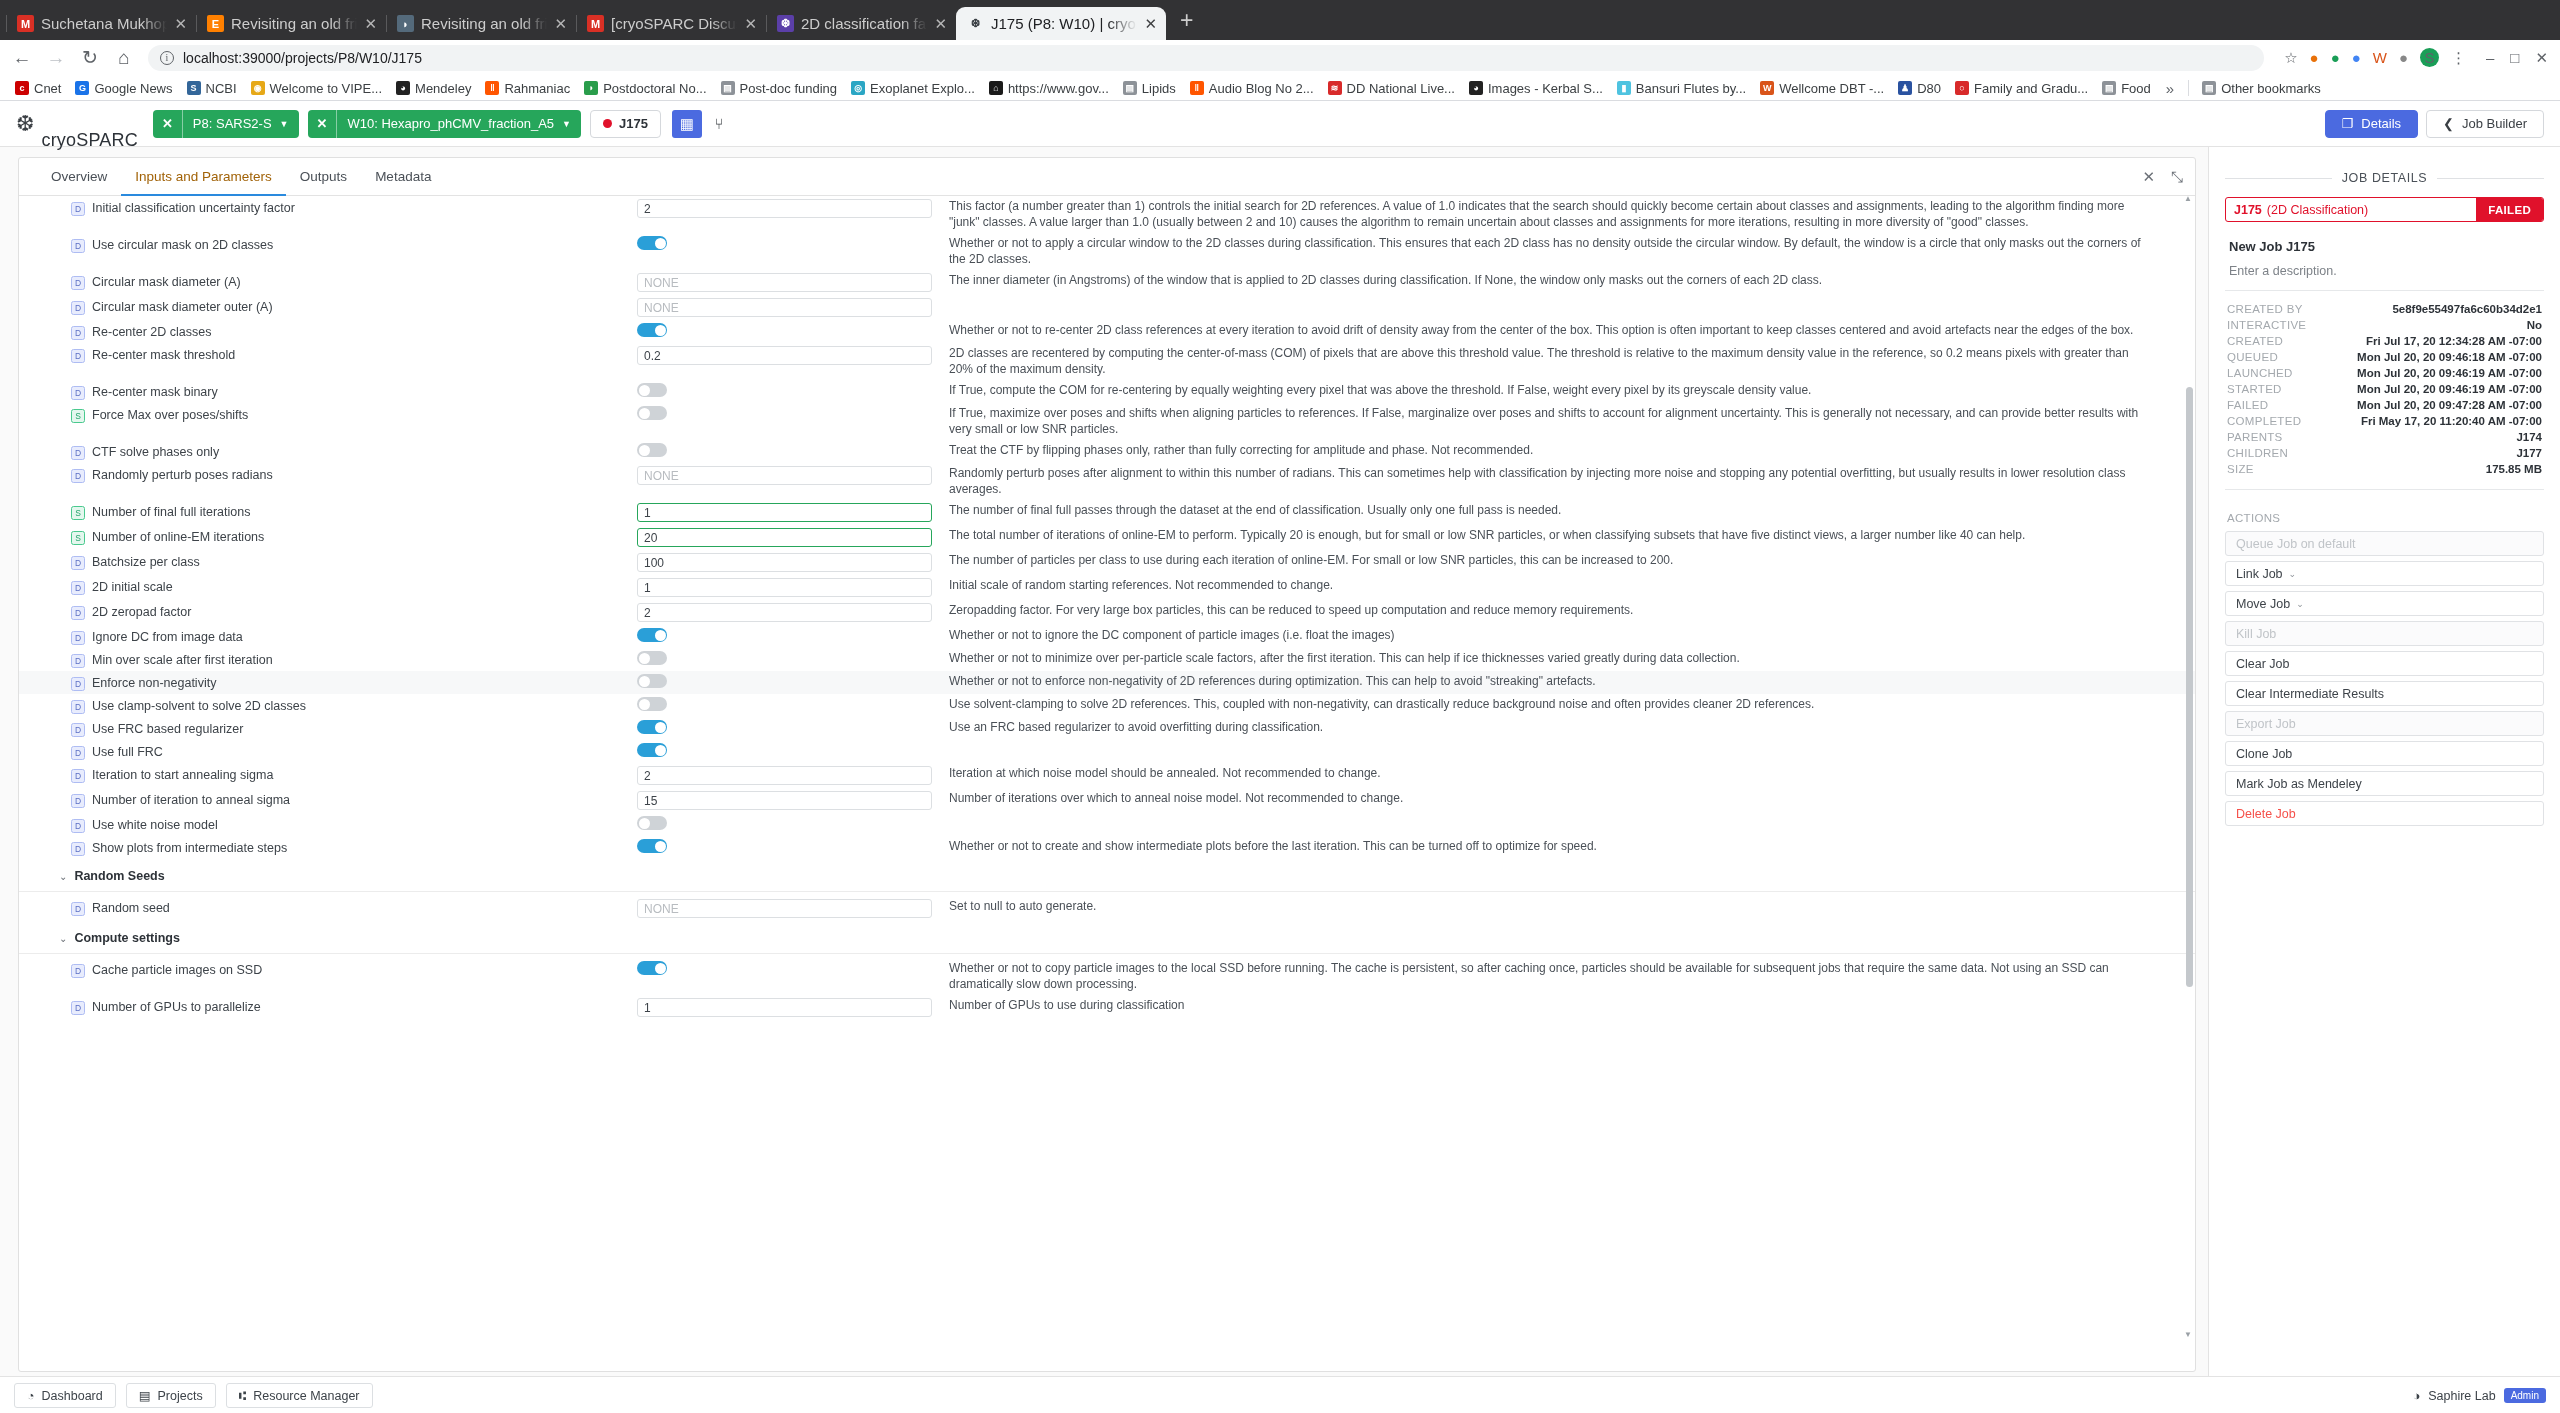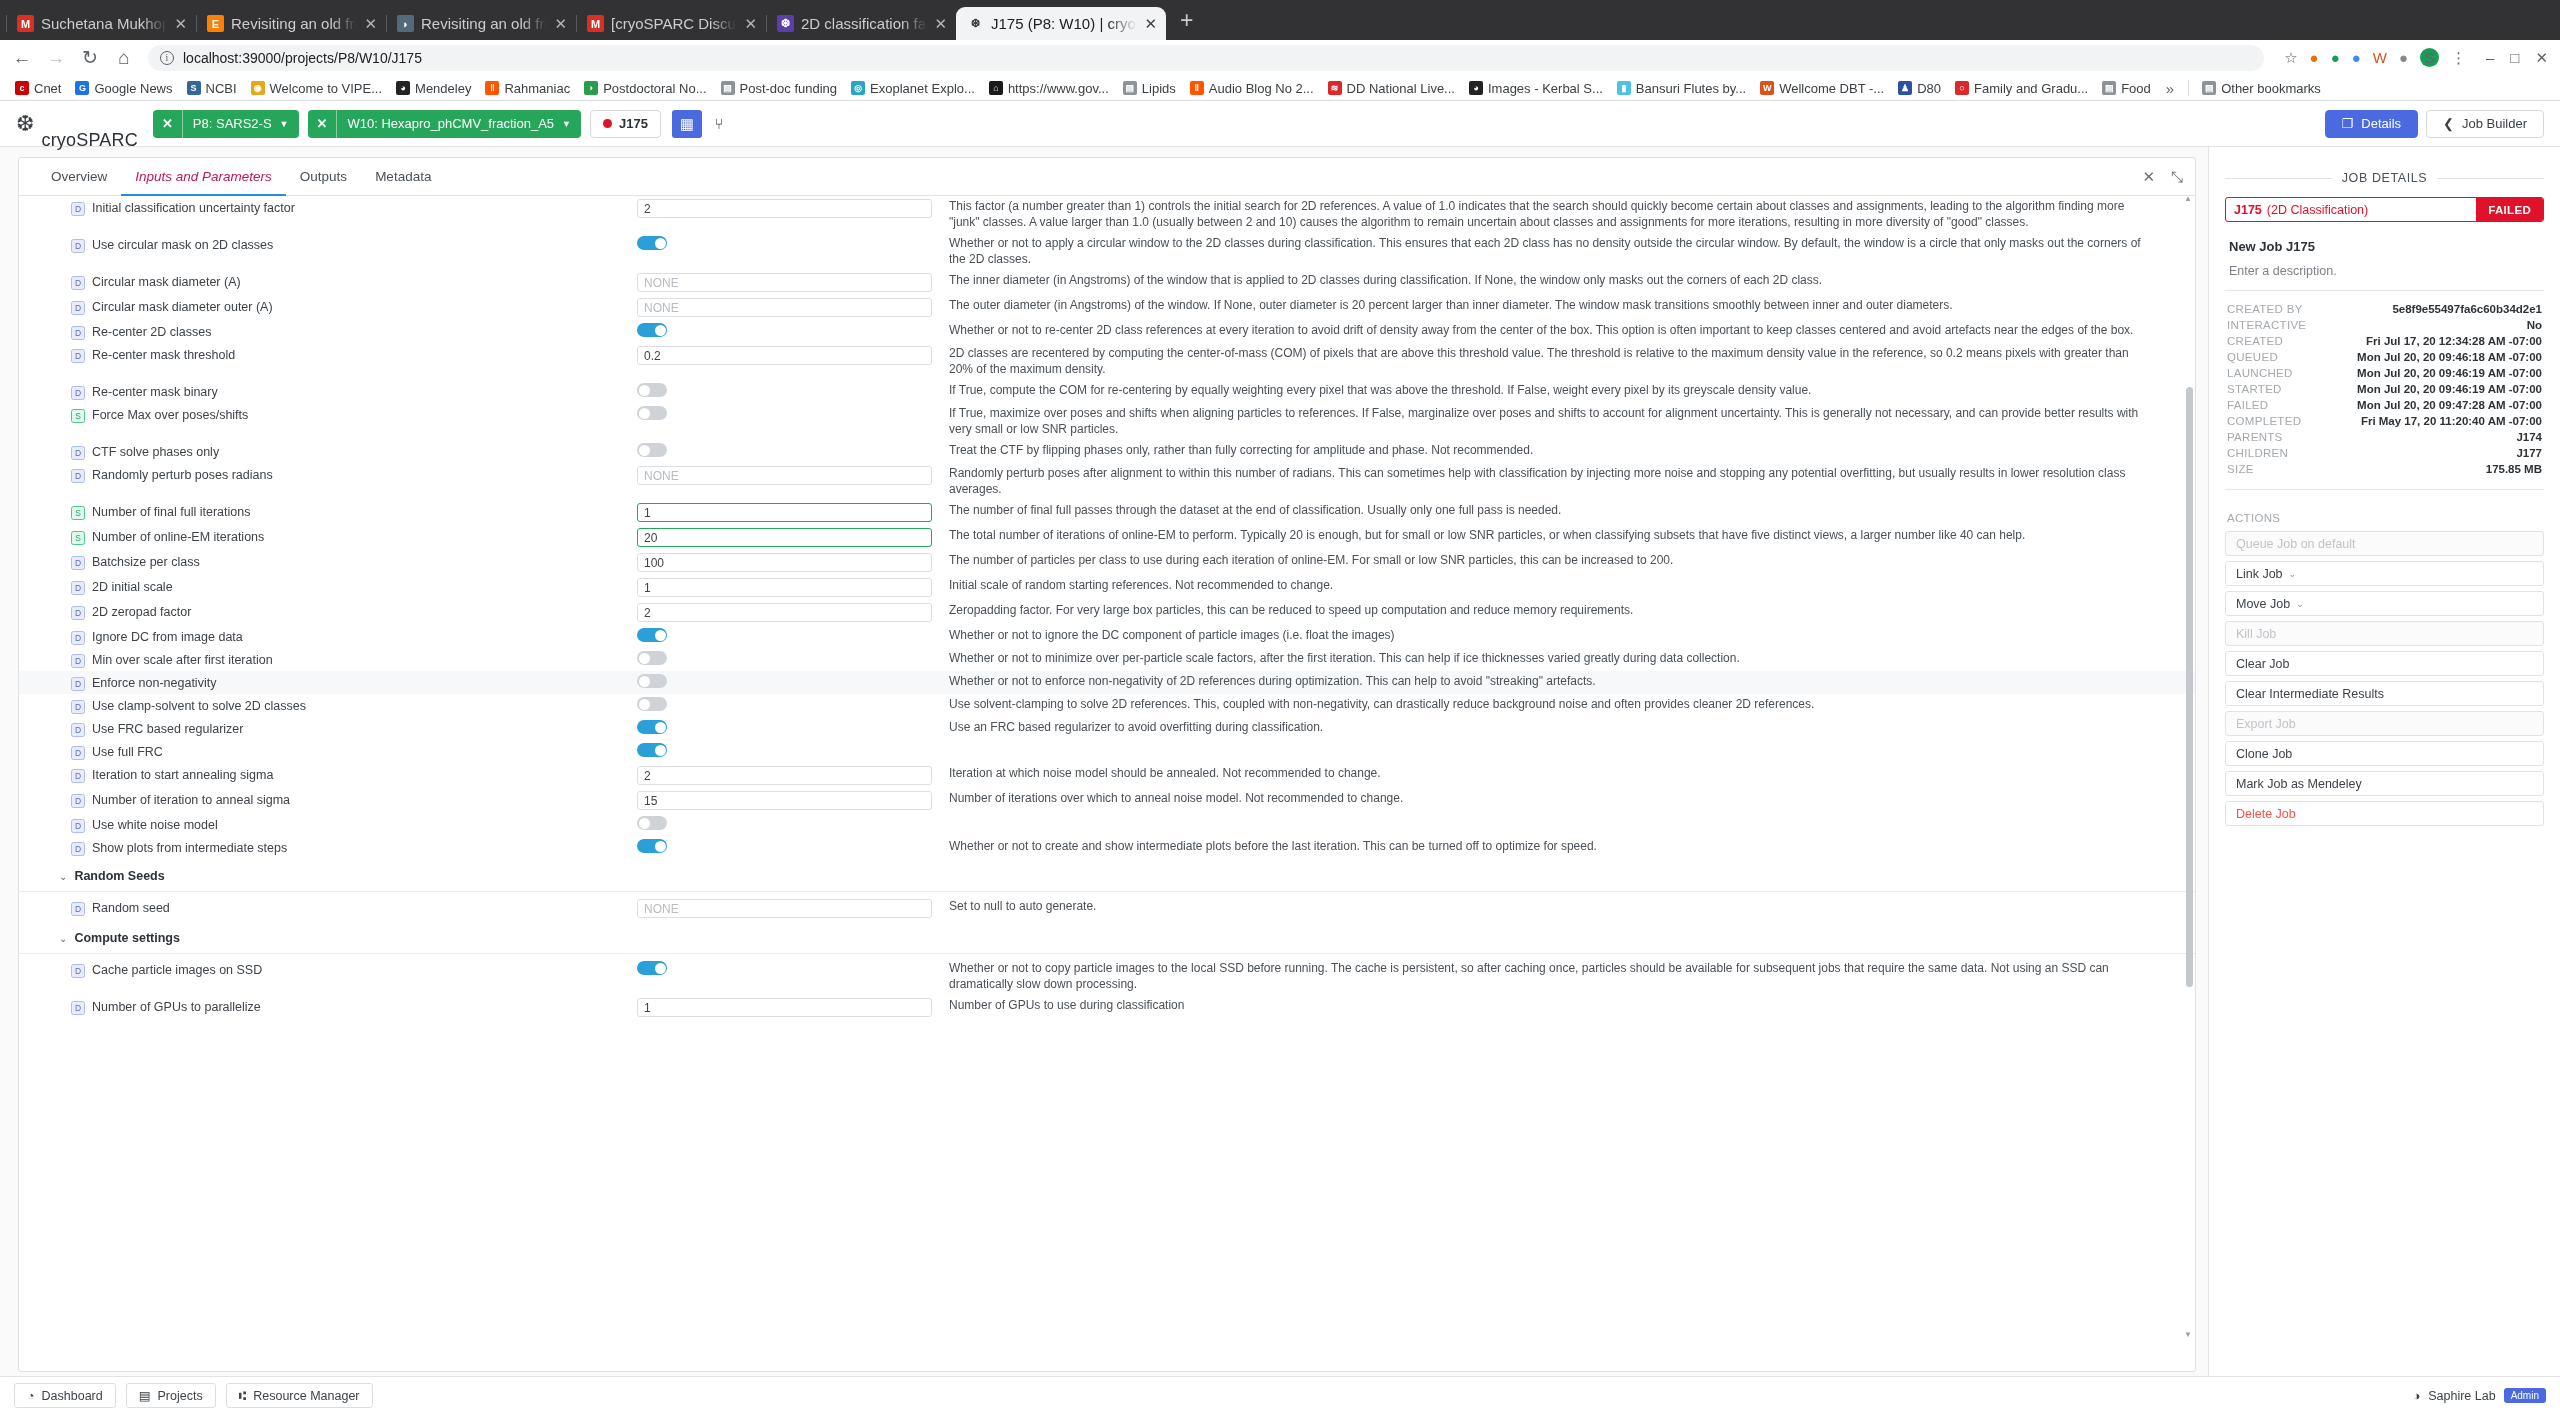--- a/index.html
+++ b/index.html
@@ -136,21 +136,21 @@
     height: 1215px; display: flex; flex-direction: column; position: relative;
   }
   .panel-tabs {
     height: 38px; display: flex; align-items: stretch; padding-left: 18px;
     border-bottom: 1px solid #e3e3e3; position: relative;
   }
   .ptab {
     display: flex; align-items: center; padding: 0 14px; font-size: 13.5px;
     color: #4a5057; border-bottom: 2px solid transparent; margin-bottom: -1px;
   }
-  .ptab.active { color: #be185d; border-bottom-color: #2a8ade; font-style: italic; }
+  .ptab.active { color: #a16207; border-bottom-color: #2a8ade; }
   .panel-tools {
     position: absolute; right: 12px; top: 0; height: 38px;
     display: flex; align-items: center; gap: 16px; color: #6b7077; font-size: 15px;
   }
 
   .rows { flex: 1; overflow: hidden; position: relative; }
   .row {
     display: flex; align-items: flex-start; min-height: 18px;
     padding: 3px 0 3px 0; font-size: 12.5px;
   }
@@ -517,21 +517,20 @@
               <div class="c-desc">The inner diameter (in Angstroms) of the window that is applied to 2D classes during classification. If None, the window only masks out the corners of each 2D class.</div>
             </div>
             <div class="row">
               <div class="c-label">
                 <span class="badge d">D</span>
                 <span class="lname">Circular mask diameter outer (A)</span>
               </div>
               <div class="c-ctrl">
                 <div class="txtin empty">NONE</div>
               </div>
-              <div class="c-desc">The outer diameter (in Angstroms) of the window. If None, outer diameter is 20 percent larger than inner diameter. The window mask transitions smoothly between inner and outer diameters.</div>
             </div>
             <div class="row">
               <div class="c-label">
                 <span class="badge d">D</span>
                 <span class="lname">Re-center 2D classes</span>
               </div>
               <div class="c-ctrl">
                 <div class="toggle on"></div>
               </div>
               <div class="c-desc">Whether or not to re-center 2D class references at every iteration to avoid drift of density away from the center of the box. This option is often important to keep classes centered and avoid artefacts near the edges of the box.</div>

